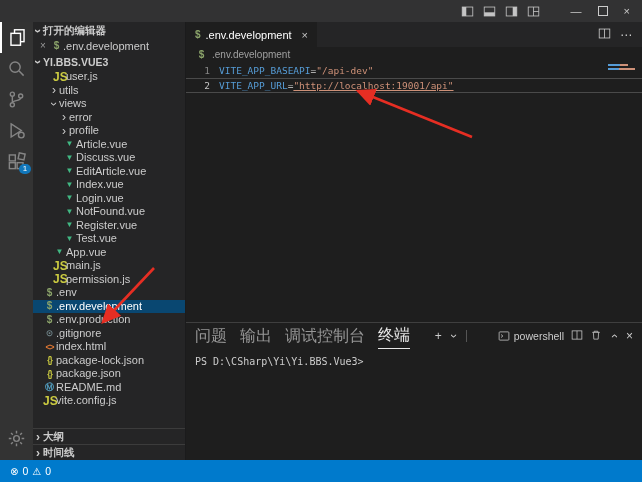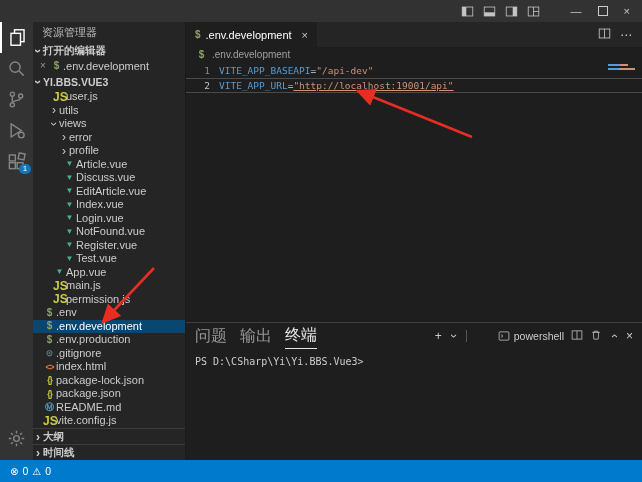--- a/index.html
+++ b/index.html
@@ -168,21 +168,20 @@
         <div class="ab-item">
           <svg width="19" height="19" viewBox="0 0 16 16" fill="none" stroke="currentColor" stroke-width="1.2">
               <circle cx="8" cy="8" r="2.4"></circle>
               <path d="M8 1.5v2.2 M8 12.3v2.2 M1.5 8h2.2 M12.3 8h2.2 M3.4 3.4l1.5 1.5 M11.1 11.1l1.5 1.5 M12.6 3.4l-1.5 1.5 M4.9 11.1l-1.5 1.5"></path>
             </svg>
         </div>
       </div>
     </div>
 
     <div class="sidebar">
-      <div class="sidebar-title">资源管理器</div>
 
       <div class="section-header">
         <span class="chev open">›</span>
         <span>打开的编辑器</span>
       </div>
       <div class="oe-row">
         <span class="oe-close">×</span>
         <span class="ficon i-env">$</span>
         <span class="flabel">.env.development</span>
       </div>
@@ -364,20 +363,21 @@
           <div class="mm-bar mm1"></div>
           <div class="mm-bar mm2"></div>
         </div>
       </div>
 
       <div class="panel">
         <div class="panel-header">
           <div class="panel-tabs" id="panel-tabs">
               <span class="panel-tab">问题</span>
               <span class="panel-tab">输出</span>
+              <span class="panel-tab">调试控制台</span>
               <span class="panel-tab active">终端</span>
             </div>
           <div class="panel-actions">
             <span class="pa-btn">+</span>
             <span class="chev open pa-btn">›</span>
             <span class="pa-sep"></span>
             <span class="ps-item">
               <svg width="12" height="12" viewBox="0 0 16 16" fill="none" stroke="currentColor">
                   <rect x="1.5" y="2.5" width="13" height="11" rx="1"></rect>
                   <path d="M4 6l2.5 2L4 10"></path>

